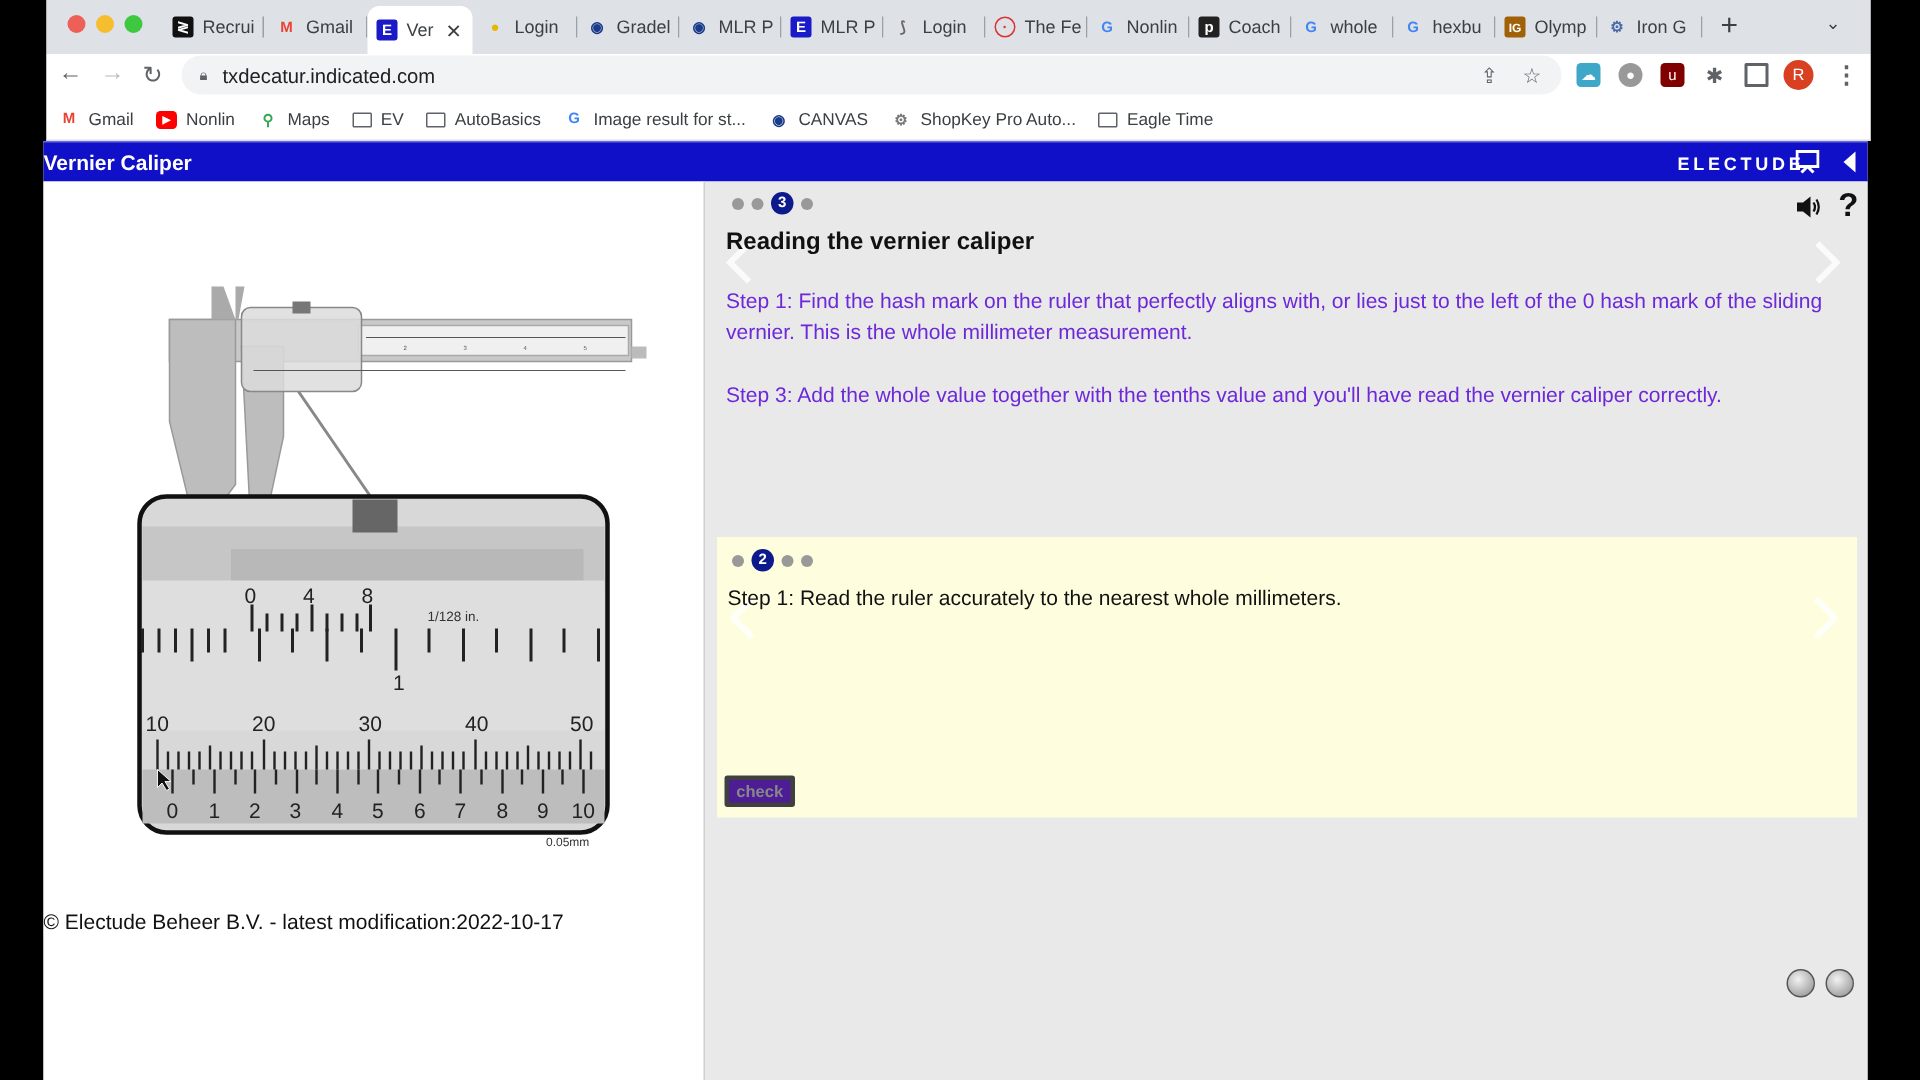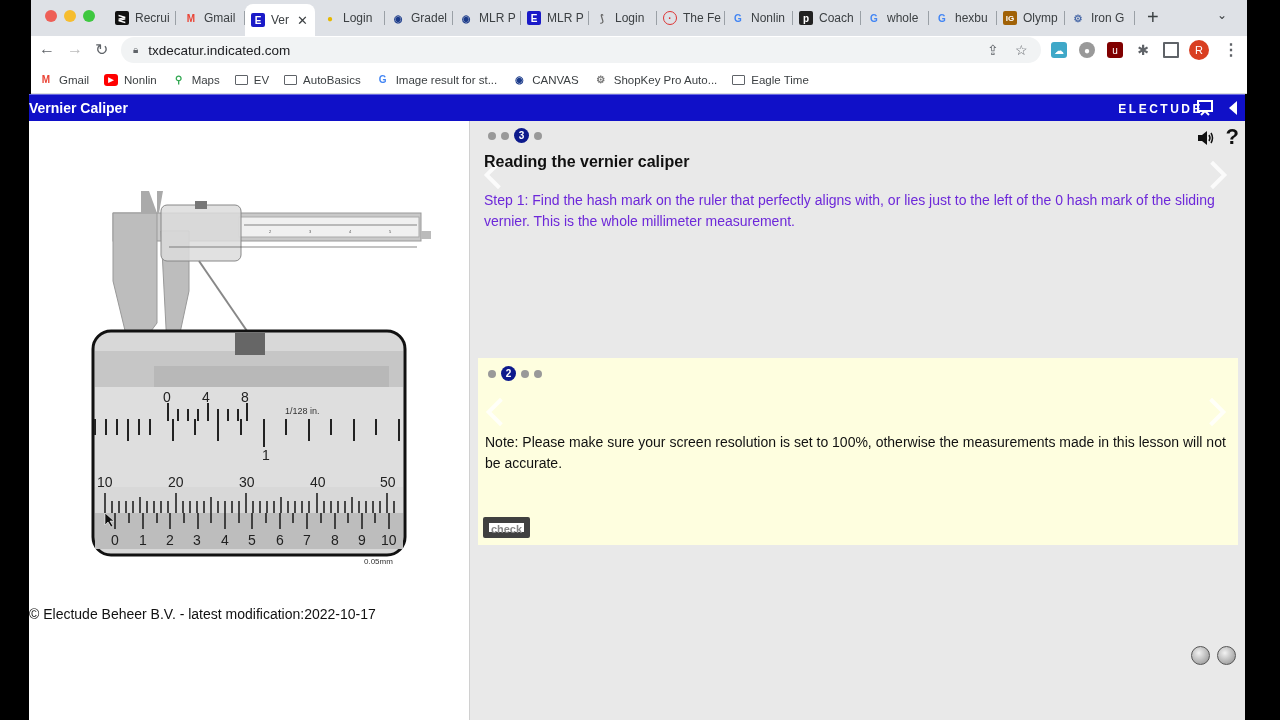--- a/index.html
+++ b/index.html
@@ -57,21 +57,21 @@
   .help-icon { position: absolute; right: 6px; top: 3px; font-size: 22px; font-weight: bold; color: #111; }
   .arrow-ghost { position: absolute; width: 20px; height: 20px; border-top: 4px solid rgba(255,255,255,0.8); border-right: 4px solid rgba(255,255,255,0.8); }
 
   .task { position: absolute; left: 8px; top: 237px; width: 760px; height: 187px; background: #fefedf; }
   .task-dots { position: absolute; left: 10px; top: 8px; }
   .task-step { position: absolute; left: 7px; top: 32px; font-size: 14px; color: #111; }
   .task-note { position: absolute; left: 7px; top: 74px; width: 748px; font-size: 14px; line-height: 21px; color: #111; }
   .task-row1 { position: absolute; left: 0; top: 121px; width: 760px; height: 33px; border-top: 1px solid #ddd9b8; border-bottom: 1px solid #ddd9b8; }
   .answer-input { position: absolute; left: 5px; top: 5px; width: 157px; height: 22px; border: 2px solid #2a5fb0; border-radius: 3px; background: #fff; font-size: 13px; padding-left: 3px; outline: none; }
   .unit { position: absolute; left: 170px; top: 8px; font-size: 14px; color: #111; }
-  .check-btn { position: absolute; left: 5px; top: 159px; width: 47px; height: 21px; background: #ffffff; border: 6px solid #404040; border-radius: 2px; font-size: 11px; color: #888; font-weight: bold; font-family: "Liberation Sans", sans-serif; }
+  .check-btn { position: absolute; left: 5px; top: 159px; width: 47px; height: 21px; background: #4c1d95; border: 3px solid #404040; border-radius: 2px; font-size: 11px; color: #888; font-weight: bold; font-family: "Liberation Sans", sans-serif; }
   .round-icon { position: absolute; top: 525px; width: 19px; height: 19px; border-radius: 50%; background: radial-gradient(circle at 40% 35%, #f2f2f2, #8a8a8a); border: 1px solid #555; }
 
   .right-edge { position: absolute; left: 1247px; top: 94px; width: 33px; height: 626px; background: #000; }
 </style>
 </head>
 <body>
 
 <div class="screen">
 
   <div class="chrome">
@@ -413,34 +413,35 @@
         <path d="M12 5 Q14 8 12 11" stroke="#111" stroke-width="1.5" fill="none"></path>
         <path d="M14 3 Q17 8 14 13" stroke="#111" stroke-width="1.5" fill="none"></path>
       </svg>
       <div class="help-icon">?</div>
       <div class="arrow-ghost" style="left:18px;top:44px;transform:rotate(-135deg)"></div>
       <div class="arrow-ghost" style="right:22px;top:44px;transform:rotate(45deg)"></div>
 
       <div class="info-title">Reading the vernier caliper</div>
       <div class="info-text">
         <p>Step 1: Find the hash mark on the ruler that perfectly aligns with, or lies just to the left of the 0 hash mark of the sliding vernier. This is the whole millimeter measurement.</p>
+        <p>Step 3: Add the whole value together with the tenths value and you'll have read the vernier caliper correctly.</p>
       </div>
 
       <div class="task">
         <div class="task-dots dots">
           <div class="dot"></div>
           <div class="dot active">
               <span>2</span>
             </div>
           <div class="dot"></div>
           <div class="dot"></div>
         </div>
         <div class="arrow-ghost" style="left:12px;top:44px;transform:rotate(-135deg)"></div>
         <div class="arrow-ghost" style="right:16px;top:44px;transform:rotate(45deg)"></div>
-        <div class="task-note">Note: Please make sure your screen resolution is set to 100%, otherwise the measurements made in this lesson will not be accurate.</div>
+        <div class="task-step">Step 1: Read the ruler accurately to the nearest whole millimeters.</div>
         <button class="check-btn">check</button>
       </div>
 
       <div class="round-icon" style="left:721px"></div>
       <div class="round-icon" style="left:747px"></div>
     </div>
   </div>
 
   <div class="right-edge"></div>
 </div>

